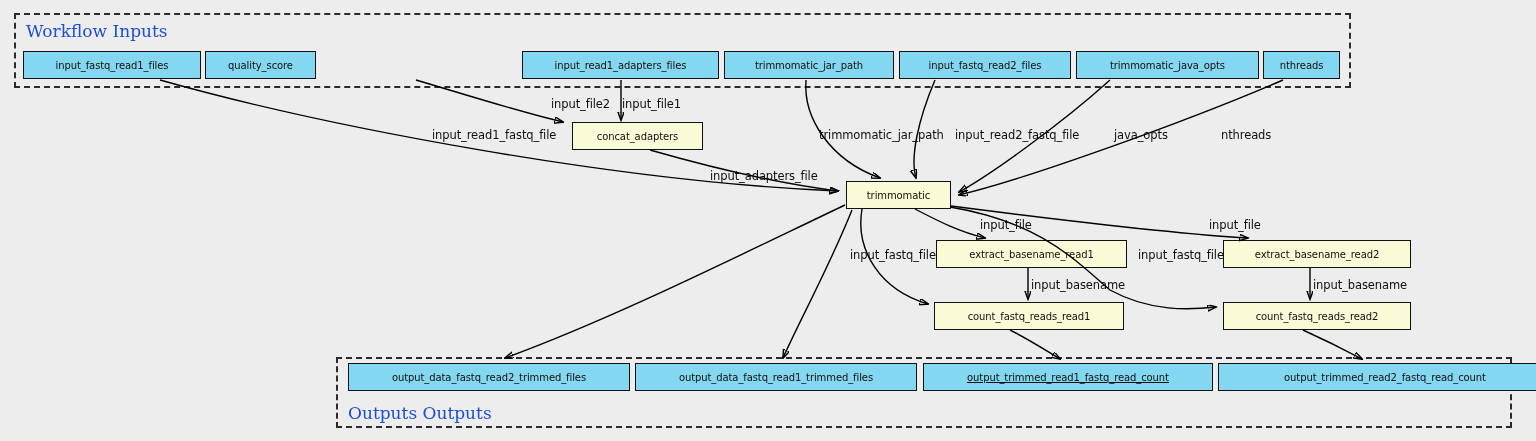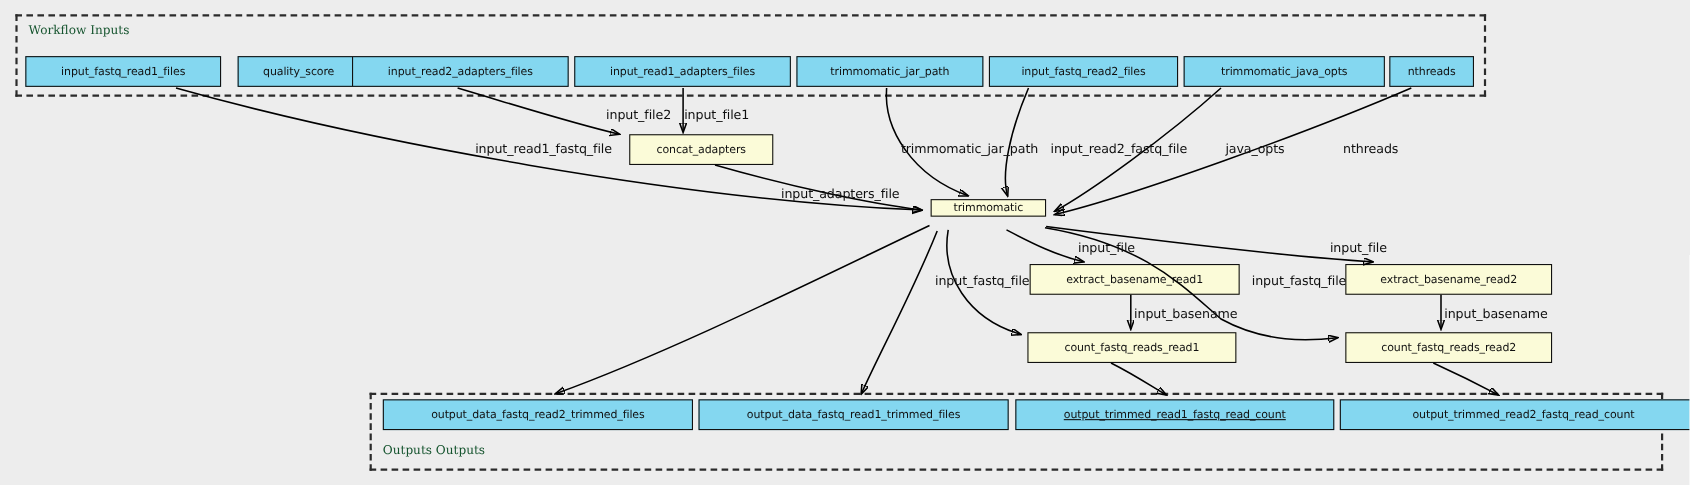--- a/index.html
+++ b/index.html
@@ -17,22 +17,22 @@
   }
   .group-box {
     position: absolute;
     border: 2px dashed #2b2b2b;
     box-sizing: border-box;
     background: transparent;
   }
   .group-label {
     position: absolute;
     font-family: "DejaVu Serif", serif;
-    font-size: 11px;
-    color: #14532d;
+    font-size: 17px;
+    color: #1d4ed8;
     white-space: nowrap;
   }
   .node {
     position: absolute;
     box-sizing: border-box;
     border: 1.5px solid #111111;
     display: flex;
     align-items: center;
     justify-content: center;
     font-size: 10px;
@@ -70,30 +70,29 @@
 </style>
 </head>
 <body>
 
 <div id="canvas">
 
   <div class="group-box" style="left:14px; top:13px; width:1337px; height:75px;"></div>
   <div class="group-label" style="left:26px; top:21px;">Workflow Inputs</div>
 
   <div class="node io" style="left:23px; top:51px; width:178px; height:28px;">input_fastq_read1_files</div>
-  <div class="node io" style="left:216px; top:51px; width:111px; height:28px;">quality_score</div>
-  <div class="node io" style="left:320px; top:51px; width:197px; height:28px;">input_read2_adapters_files</div>
+  <div class="node io" style="left:205px; top:51px; width:111px; height:28px;">quality_score</div>
   <div class="node io" style="left:522px; top:51px; width:197px; height:28px;">input_read1_adapters_files</div>
   <div class="node io" style="left:724px; top:51px; width:170px; height:28px;">trimmomatic_jar_path</div>
   <div class="node io" style="left:899px; top:51px; width:172px; height:28px;">input_fastq_read2_files</div>
   <div class="node io" style="left:1076px; top:51px; width:183px; height:28px;">trimmomatic_java_opts</div>
   <div class="node io" style="left:1263px; top:51px; width:77px; height:28px;">nthreads</div>
 
   <div class="node step" style="left:556px; top:122px; width:131px; height:28px;margin-left:16px;">concat_adapters</div>
-  <div class="node step" style="left:846px; top:181px; width:105px; height:16px;">trimmomatic</div>
+  <div class="node step" style="left:846px; top:181px; width:105px; height:28px;">trimmomatic</div>
   <div class="node step" style="left:936px; top:240px; width:191px; height:28px;">extract_basename_read1</div>
   <div class="node step" style="left:1223px; top:240px; width:188px; height:28px;">extract_basename_read2</div>
   <div class="node step" style="left:934px; top:302px; width:190px; height:28px;">count_fastq_reads_read1</div>
   <div class="node step" style="left:1223px; top:302px; width:188px; height:28px;">count_fastq_reads_read2</div>
 
   <div class="group-box" style="left:336px; top:357px; width:1176px; height:71px;"></div>
   <div class="group-label" style="left:348px; top:403px;">Outputs Outputs</div>
 
   <div class="node io" style="left:348px; top:363px; width:282px; height:28px;">output_data_fastq_read2_trimmed_files</div>
   <div class="node io" style="left:635px; top:363px; width:282px; height:28px;">output_data_fastq_read1_trimmed_files</div>

